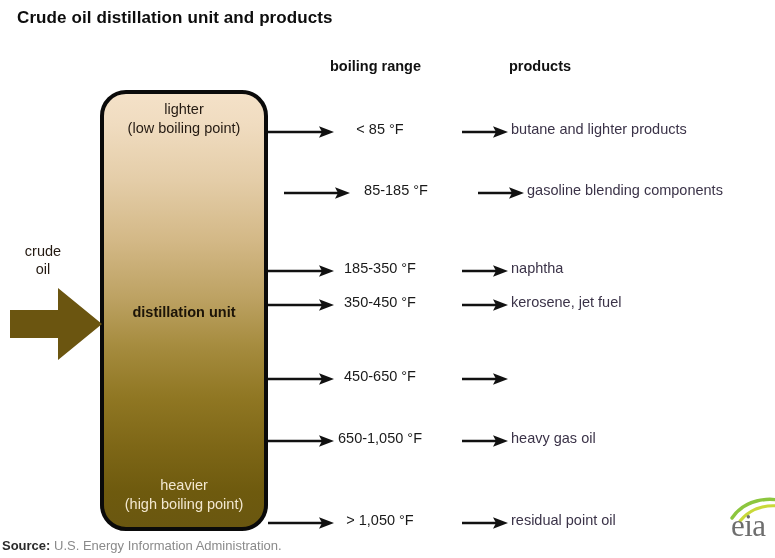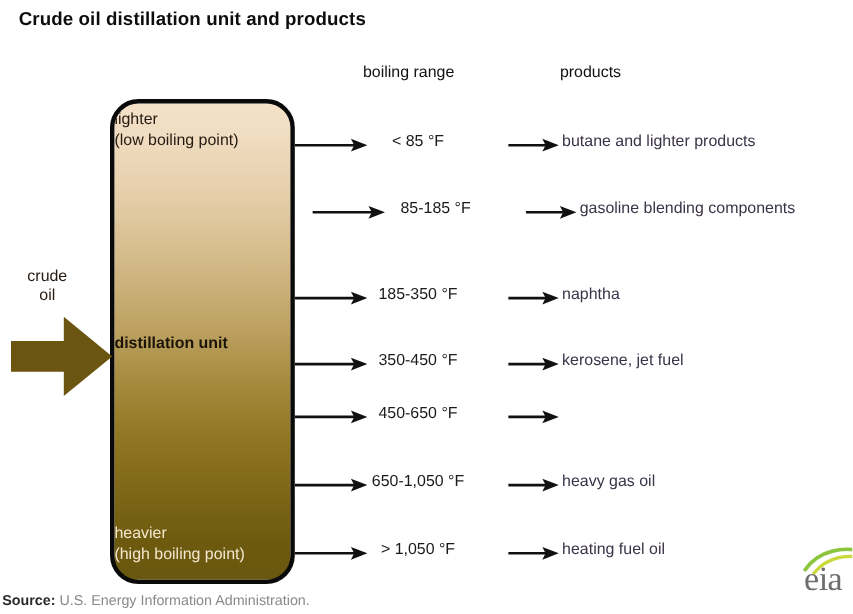--- a/index.html
+++ b/index.html
@@ -28,21 +28,21 @@
     font-weight: bold;
     color: #0d0d0d;
     letter-spacing: 0.1px;
     white-space: nowrap;
   }
 
   
   .col-head {
     position: absolute;
     font-size: 14.5px;
-    font-weight: normal;
+    font-weight: bold;
     color: #111111;
     white-space: nowrap;
   }
   .col-head.boiling { left: 330px; top: 58px; }
   .col-head.products { left: 509px; top: 58px; }
 
   
   .column {
     position: absolute;
     left: 100px;
@@ -62,21 +62,21 @@
         #907723 70%,
         #7d6616 82%,
         #6e5a0e 92%,
         #6a5710 100%);
     overflow: hidden;
   }
   .col-label {
     position: absolute;
     left: 0;
     width: 100%;
-    text-align: left;
+    text-align: center;
     font-size: 14.5px;
     line-height: 19px;
     white-space: nowrap;
   }
   .col-label.top {
     top: 6px;
     color: #241a12;
   }
   .col-label.middle {
     top: 209px;
@@ -243,21 +243,21 @@
           <line x1="0" y1="8" x2="56" y2="8" stroke="#111" stroke-width="2.4"></line>
           <path d="M66 8 L51 2.2 L54 8 L51 13.8 Z" fill="#111"></path>
         </svg>
         <div class="boiling-val">185-350 °F</div>
         <svg class="arrow-b" width="46" height="16" viewBox="0 0 46 16">
           <line x1="0" y1="8" x2="36" y2="8" stroke="#111" stroke-width="2.4"></line>
           <path d="M46 8 L31 2.2 L34 8 L31 13.8 Z" fill="#111"></path>
         </svg>
         <div class="product-val">naphtha</div>
       </div>
-      <div class="row" style="top: 320px; text-decoration: underline;">
+      <div class="row" style="top: 294px; text-decoration: underline;">
         <svg class="arrow-a" width="66" height="16" viewBox="0 0 66 16">
           <line x1="0" y1="8" x2="56" y2="8" stroke="#111" stroke-width="2.4"></line>
           <path d="M66 8 L51 2.2 L54 8 L51 13.8 Z" fill="#111"></path>
         </svg>
         <div class="boiling-val">350-450 °F</div>
         <svg class="arrow-b" width="46" height="16" viewBox="0 0 46 16">
           <line x1="0" y1="8" x2="36" y2="8" stroke="#111" stroke-width="2.4"></line>
           <path d="M46 8 L31 2.2 L34 8 L31 13.8 Z" fill="#111"></path>
         </svg>
         <div class="product-val">kerosene, jet fuel</div>
@@ -278,31 +278,31 @@
           <line x1="0" y1="8" x2="56" y2="8" stroke="#111" stroke-width="2.4"></line>
           <path d="M66 8 L51 2.2 L54 8 L51 13.8 Z" fill="#111"></path>
         </svg>
         <div class="boiling-val">650-1,050 °F</div>
         <svg class="arrow-b" width="46" height="16" viewBox="0 0 46 16">
           <line x1="0" y1="8" x2="36" y2="8" stroke="#111" stroke-width="2.4"></line>
           <path d="M46 8 L31 2.2 L34 8 L31 13.8 Z" fill="#111"></path>
         </svg>
         <div class="product-val">heavy gas oil</div>
       </div>
-      <div class="row" style="top: 492px;">
+      <div class="row" style="top: 512px;">
         <svg class="arrow-a" width="66" height="16" viewBox="0 0 66 16">
           <line x1="0" y1="8" x2="56" y2="8" stroke="#111" stroke-width="2.4"></line>
           <path d="M66 8 L51 2.2 L54 8 L51 13.8 Z" fill="#111"></path>
         </svg>
         <div class="boiling-val">&gt; 1,050 °F</div>
         <svg class="arrow-b" width="46" height="16" viewBox="0 0 46 16">
           <line x1="0" y1="8" x2="36" y2="8" stroke="#111" stroke-width="2.4"></line>
           <path d="M46 8 L31 2.2 L34 8 L31 13.8 Z" fill="#111"></path>
         </svg>
-        <div class="product-val">heating fuel oil</div>
+        <div class="product-val">residual point oil</div>
       </div>
     </div>
 
   <div class="source">
     <b>Source:</b><span> U.S. Energy Information Administration.</span>
   </div>
 
   <div class="logo">
     <svg width="64" height="30" viewBox="0 0 64 30">
       <path d="M4 22 C16 4, 40 0, 58 6" stroke="#8cc63e" stroke-width="3.4" fill="none" stroke-linecap="round"></path>

